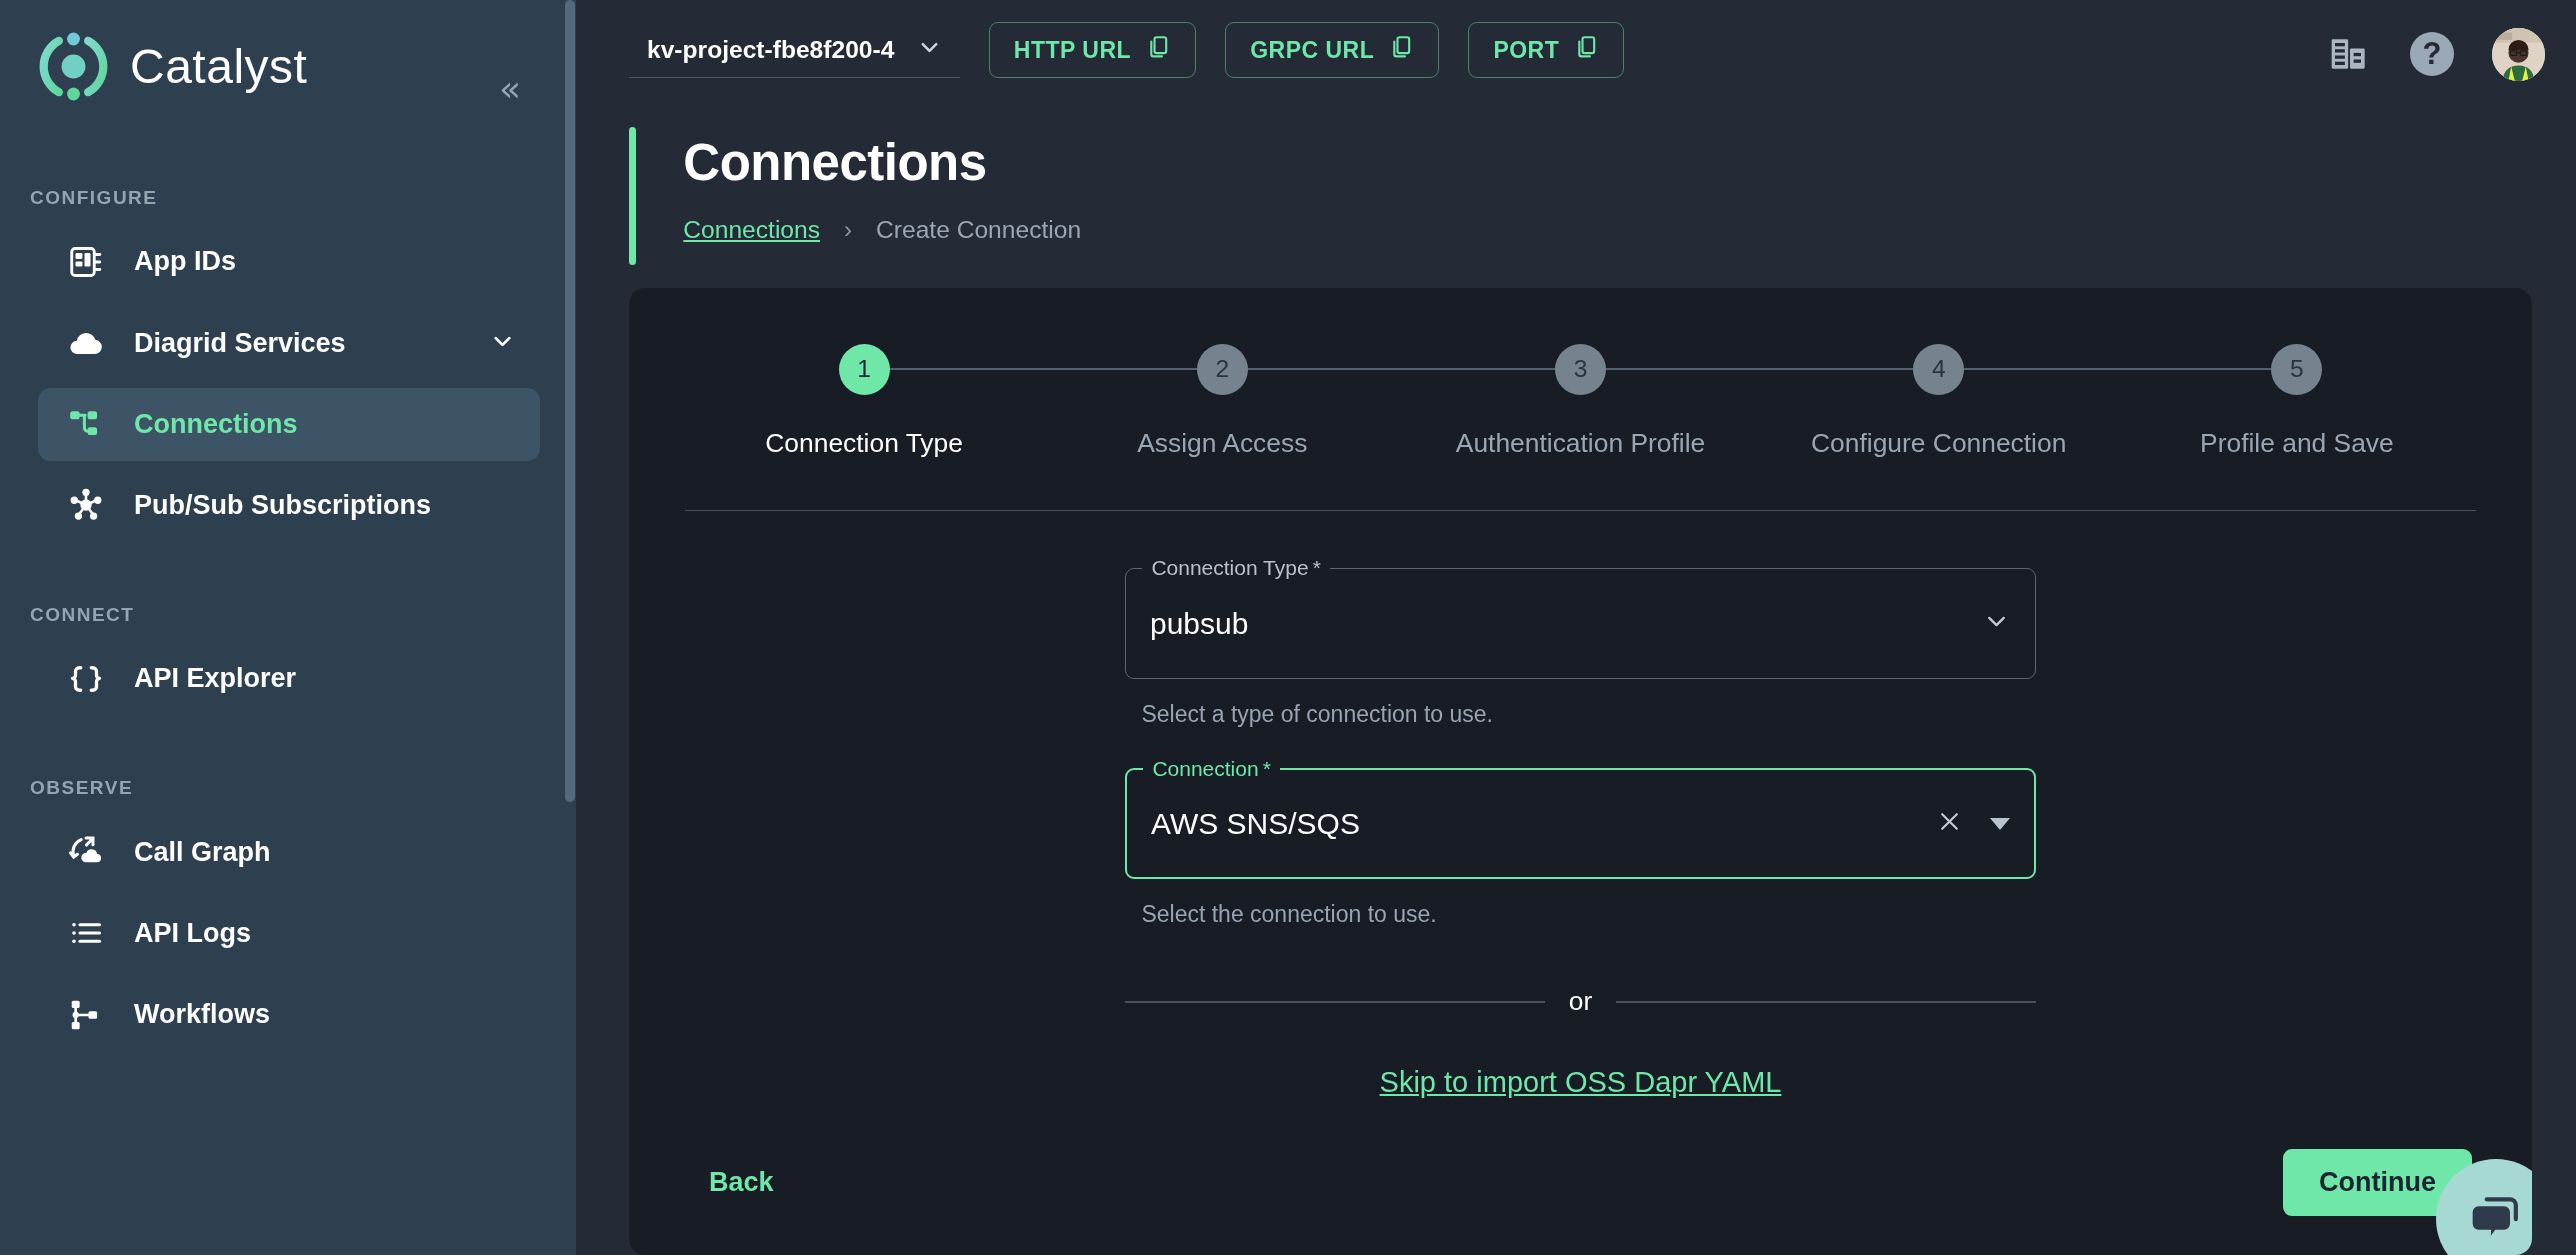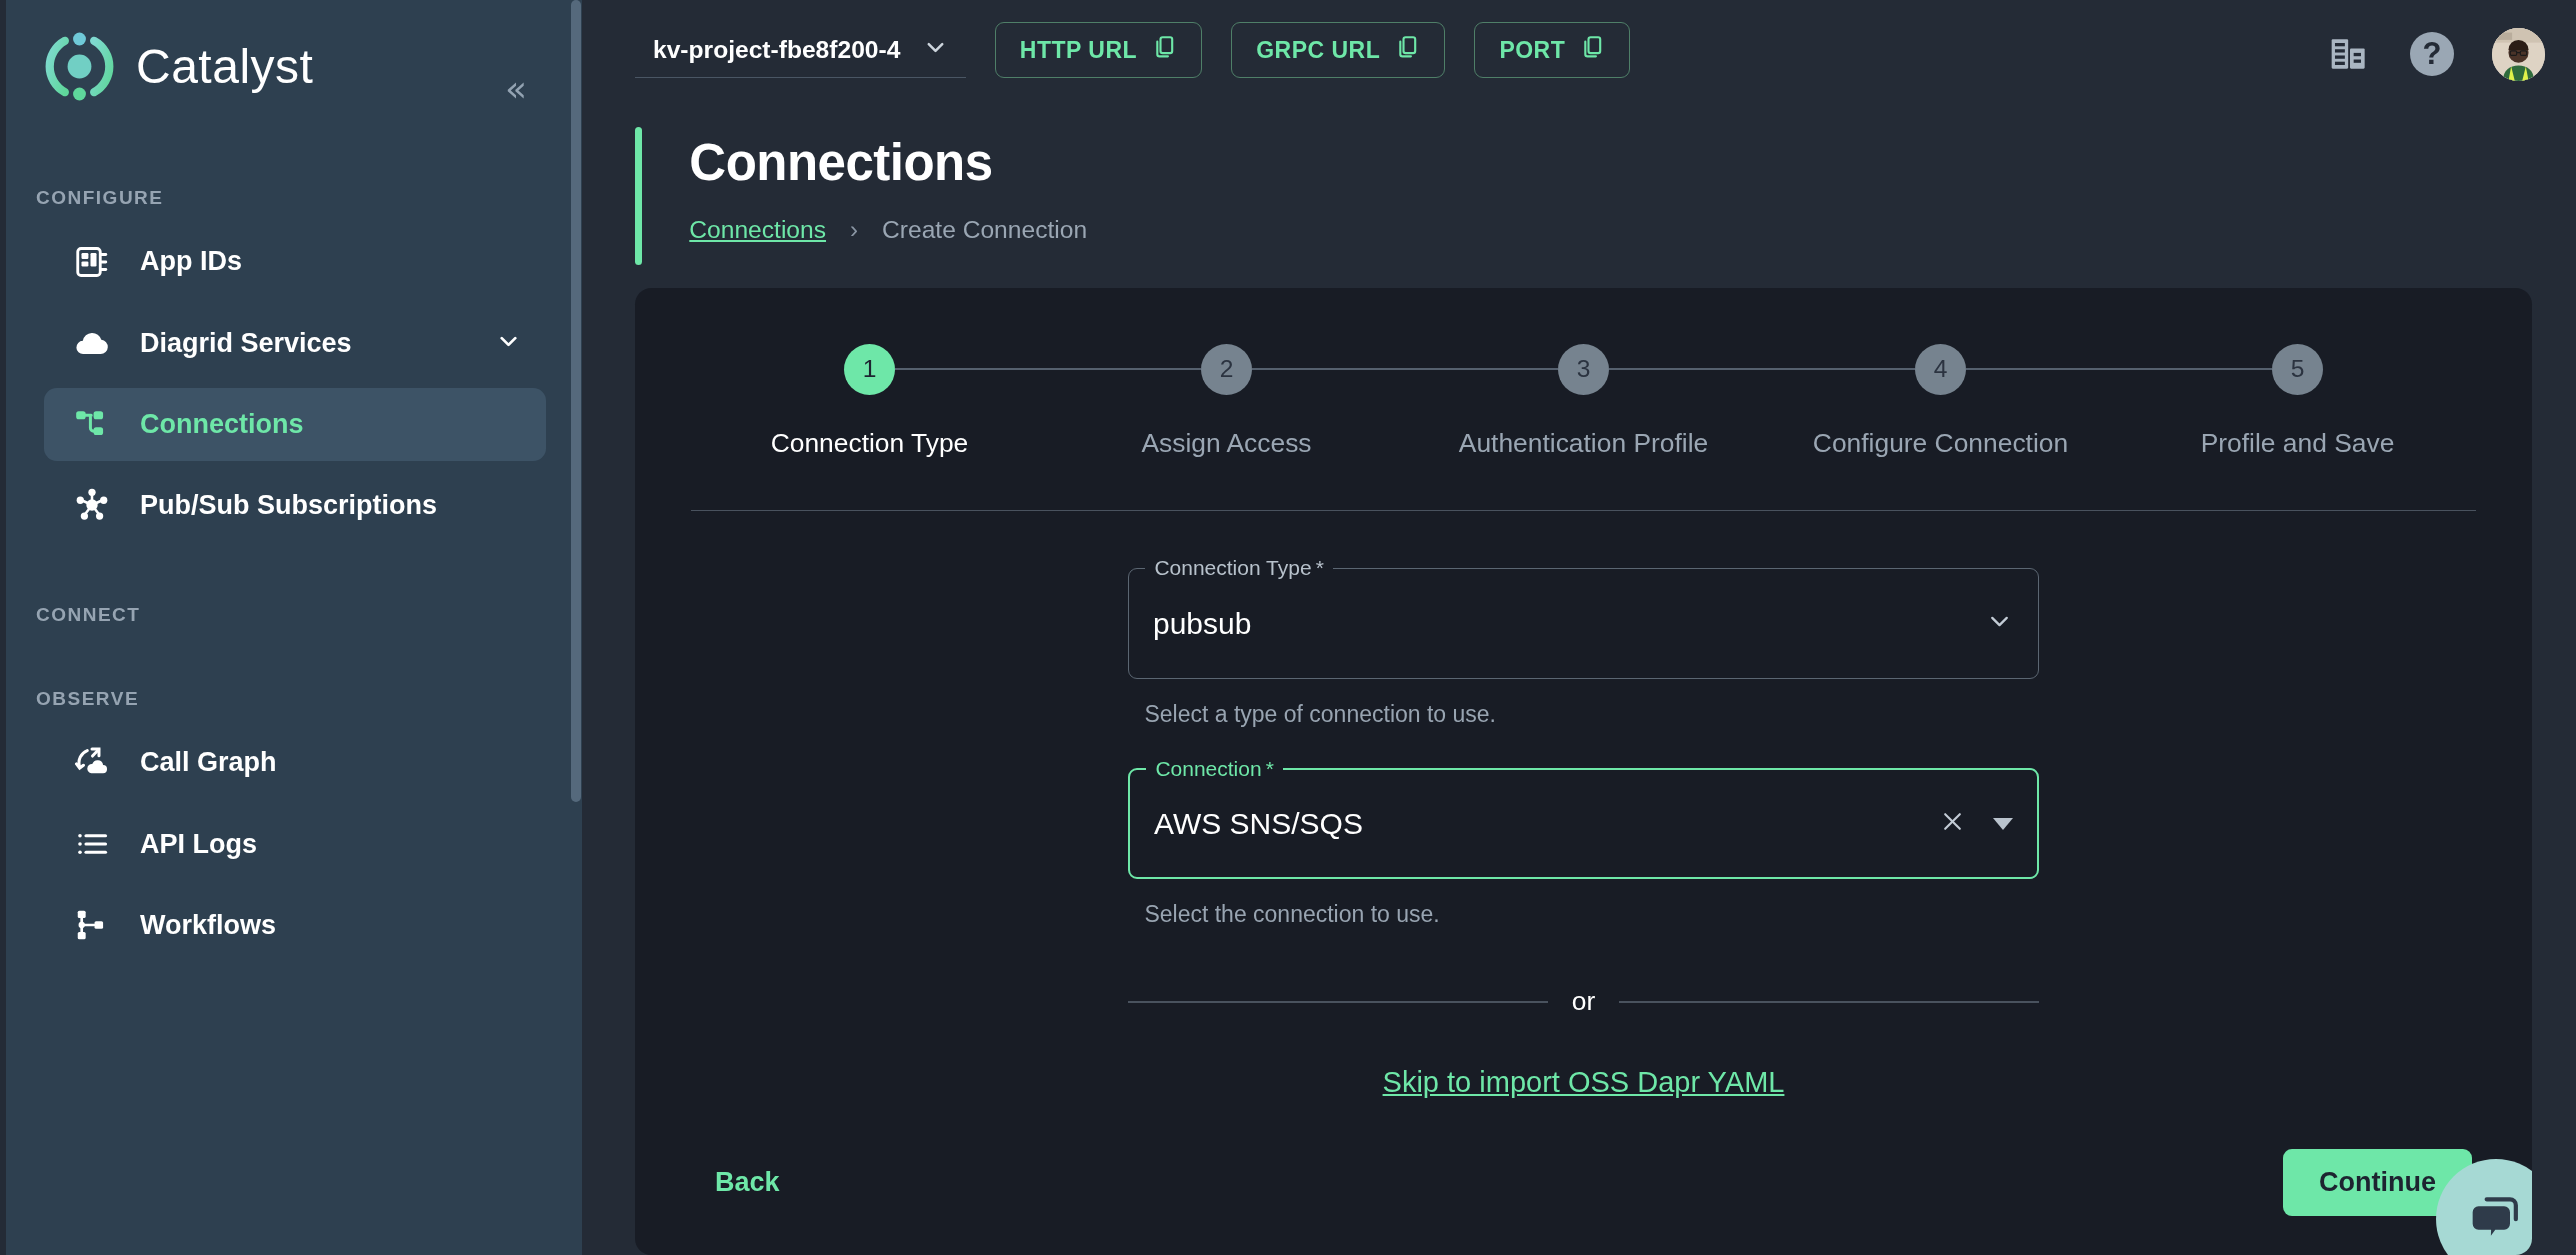--- a/index.html
+++ b/index.html
@@ -11,21 +11,20 @@
   }
   .app { display: flex; width: 2576px; height: 1255px; }
 
   
   .sidebar {
     width: 576px; height: 1255px;
     background: #2e4050;
     position: relative;
     flex: 0 0 576px;
     padding-top: 0;
-    margin-left: 6px;
   }
   .sb-scroll-track {
     position: absolute; right: 0; top: 0; width: 12.8px; height: 1255px;
     background: #2e4050;
   }
   .sb-scroll-thumb {
     position: absolute; right: 0.9px; top: 0; width: 10px; height: 802px;
     background: #55697c; border-radius: 5.5px;
   }
 
@@ -267,20 +266,29 @@
           <circle cx="19.4" cy="9" r="2.3" stroke="none"></circle>
             <circle cx="7.2" cy="19" r="2.3" stroke="none"></circle>
           <circle cx="16.8" cy="19" r="2.3" stroke="none"></circle>
         </svg>
       </span>
       <span class="sb-label">Pub/Sub Subscriptions</span>
     </div>
 
     <div class="sb-section">CONNECT</div>
 
+    <div class="sb-item">
+      <span class="sb-ico">
+        <svg viewBox="0 0 24 24" width="36" height="36" fill="none" stroke="#ffffff" stroke-width="2.2" stroke-linecap="round" stroke-linejoin="round">
+          <path d="M8.5 4.5h-1a2.5 2.5 0 0 0-2.5 2.5v2.2A2.2 2.2 0 0 1 3 11.6a2.2 2.2 0 0 1 2 2.4V17a2.5 2.5 0 0 0 2.5 2.5h1"></path>
+          <path d="M15.5 4.5h1A2.5 2.5 0 0 1 19 7v2.2a2.2 2.2 0 0 0 2 2.4 2.2 2.2 0 0 0-2 2.4V17a2.5 2.5 0 0 1-2.5 2.5h-1"></path>
+        </svg>
+      </span>
+      <span class="sb-label">API Explorer</span>
+    </div>
 
     <div class="sb-section">OBSERVE</div>
 
     <div class="sb-item">
       <span class="sb-ico">
         <svg viewBox="0 0 24 24" width="38" height="38" fill="#ffffff" stroke="#ffffff" stroke-width="1.9" stroke-linecap="round">
           <path d="M9 4.2A8.2 8.2 0 0 0 4.2 14.4" fill="none"></path>
           <polyline points="2.2 12.6 4.2 15.2 6.6 13.4" fill="none"></polyline>
           <polyline points="12 3.2 16.4 3.2 16.4 7.4" fill="none"></polyline>
           <line x1="16.2" y1="3.5" x2="12.3" y2="7.6"></line>

